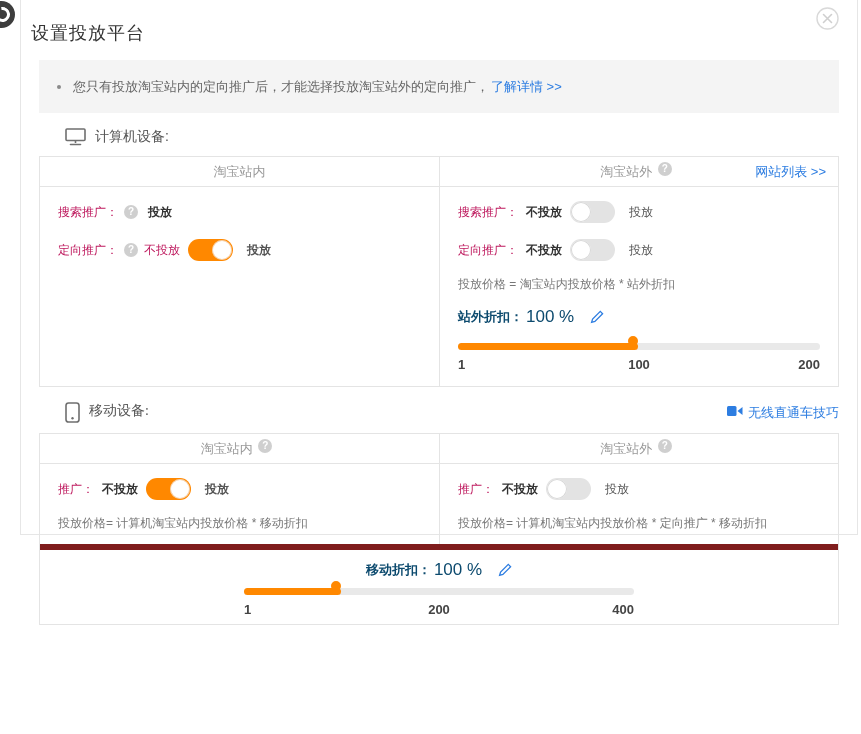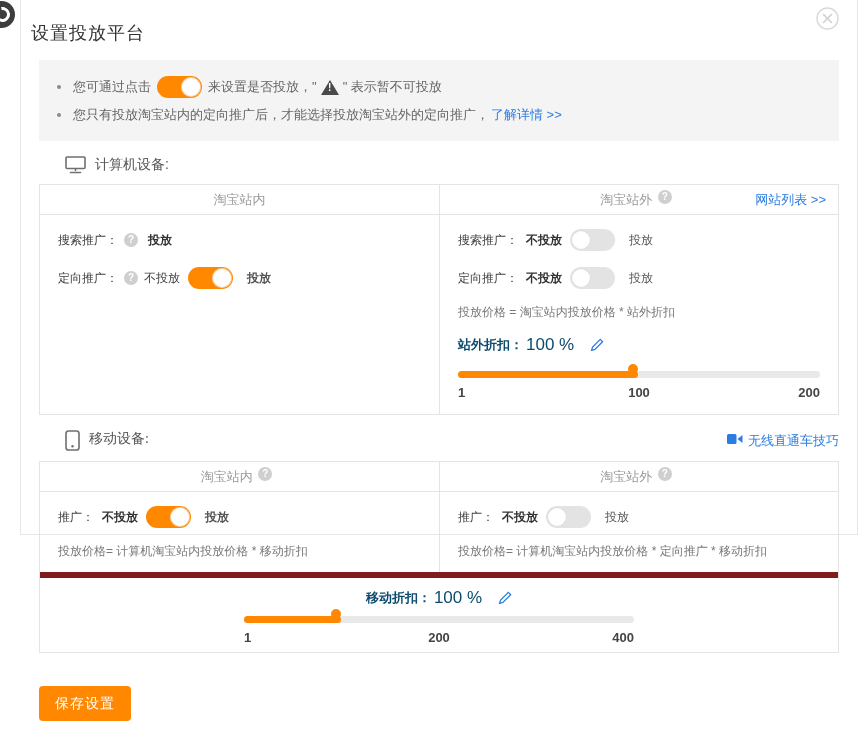--- a/index.html
+++ b/index.html
@@ -41,21 +41,21 @@
     font-size:13px; border-bottom:1px solid #e4e4e4; }
   .th + .th { border-left:1px solid #e4e4e4; }
   .th-link { position:absolute; right:12px; top:0; font-size:13px; }
   .tbody { display:grid; grid-template-columns:1fr 1fr; }
   .td { padding:13px 18px 0 18px; }
   .td.right-cell { border-left:1px solid #e4e4e4; }
   .t1 .td { height:199px; }
   .t2 .td { height:80px; }
 
   .field-row { display:flex; align-items:center; height:24px; margin-bottom:14px; }
-  .field-row .lab { color:#404040; margin-right:4px; }
+  .field-row .lab { color:#be185d; margin-right:4px; }
   .val-strong { color:#333; font-weight:bold; margin:0 4px; }
   .on-lab { color:#555; margin-left:10px; }
   .help-icon { display:inline-block; width:14px; height:14px; border-radius:50%; background:#cfcfcf;
     margin:0 6px 0 2px; position:relative; flex:0 0 auto; }
   .help-icon::after { content:"?"; position:absolute; left:0; top:1px; width:14px; text-align:center;
     color:#fff; font-size:10px; font-weight:bold; line-height:12px; }
 
   .toggle { position:relative; display:inline-block; width:45px; height:22px; border-radius:11px;
     margin:0 4px; cursor:pointer; flex:0 0 auto; vertical-align:middle; }
   .toggle.on  { background:#ff8800; }
@@ -98,30 +98,20 @@
   <div class="close-btn">
     <svg width="23" height="23" viewBox="0 0 23 23">
       <circle cx="11.5" cy="11.5" r="10.5" fill="none" stroke="#d9d9d9" stroke-width="1.4"></circle>
       <path d="M7.5 7.5 L15.5 15.5 M15.5 7.5 L7.5 15.5" stroke="#cfcfcf" stroke-width="1.6" stroke-linecap="round"></path>
     </svg>
   </div>
 
   <h1 class="title">设置投放平台</h1>
 
   <div class="note-box">
-    <div class="note-line">
-      <span class="bullet-dot"></span>
-      <span class="seg">您可通过点击</span>
-      <span class="toggle on">
-          <span class="knob"></span>
-        </span>
-      <span class="seg">来设置是否投放，"</span>
-      <span class="warn-icon"></span>
-      <span class="seg">" 表示暂不可投放</span>
-    </div>
     <div class="note-line">
       <span class="bullet-dot"></span>
       <span class="seg">您只有投放淘宝站内的定向推广后，才能选择投放淘宝站外的定向推广，</span>
       <a class="link">了解详情 &gt;&gt;</a>
     </div>
   </div>
 
   <div class="section-head">
     <span class="sec-icon">
       <svg width="21" height="18" viewBox="0 0 21 18" fill="none" stroke="#6f6f6f" stroke-width="1.6">
@@ -276,15 +266,14 @@
         </div>
         <div class="ticks">
           <span class="t-min">1</span>
           <span class="t-mid">200</span>
           <span class="t-max">400</span>
         </div>
       </div>
     </div>
   </div>
 
-  <button class="save-btn">保存设置</button>
 
 </div>
 
 </body></html>

